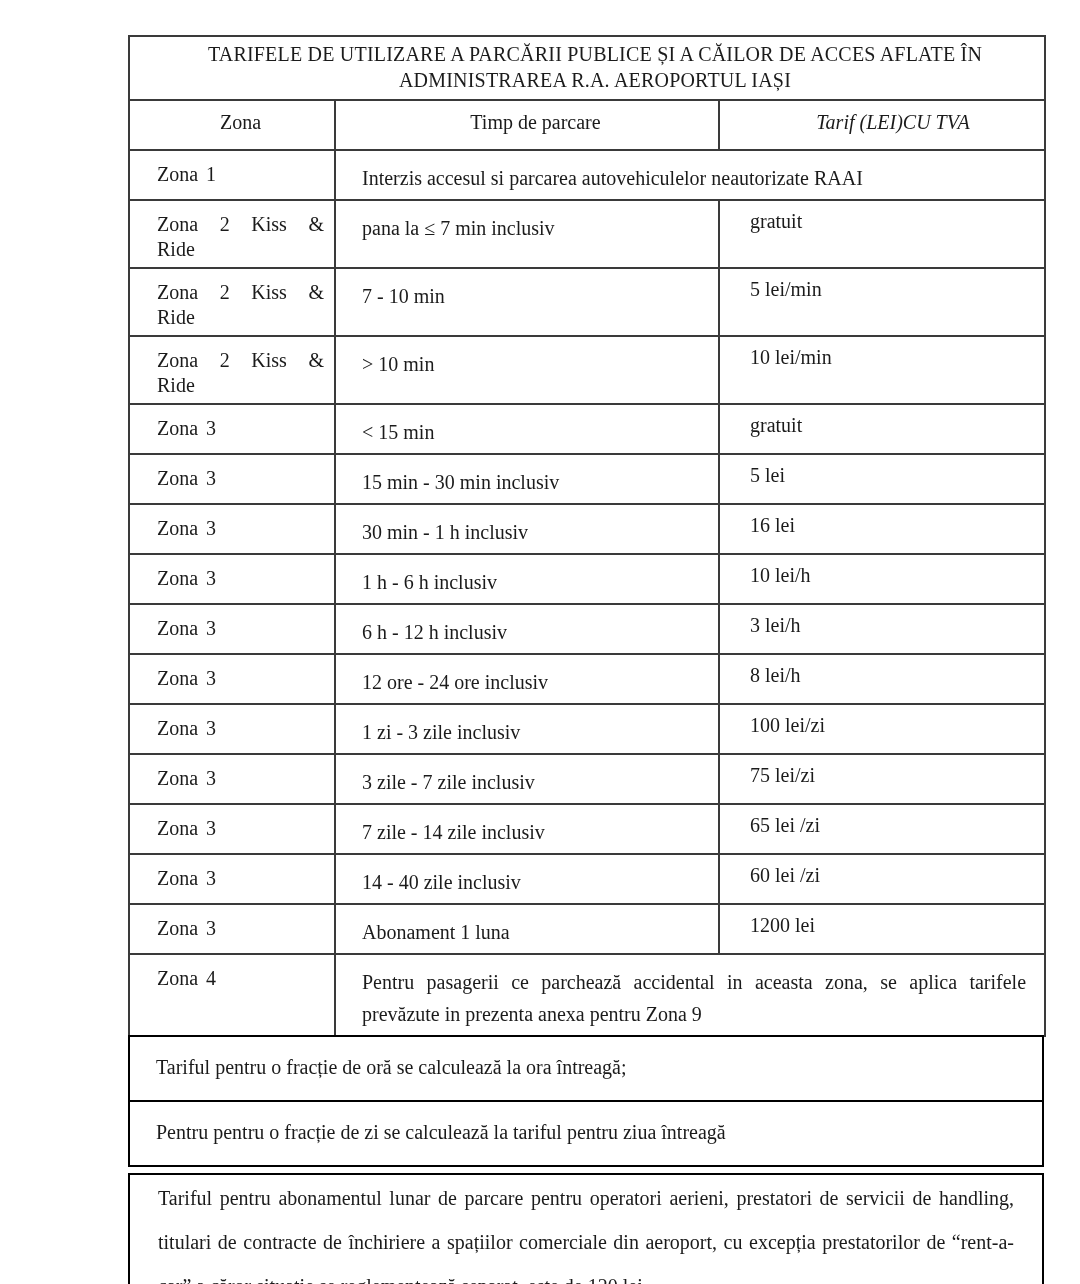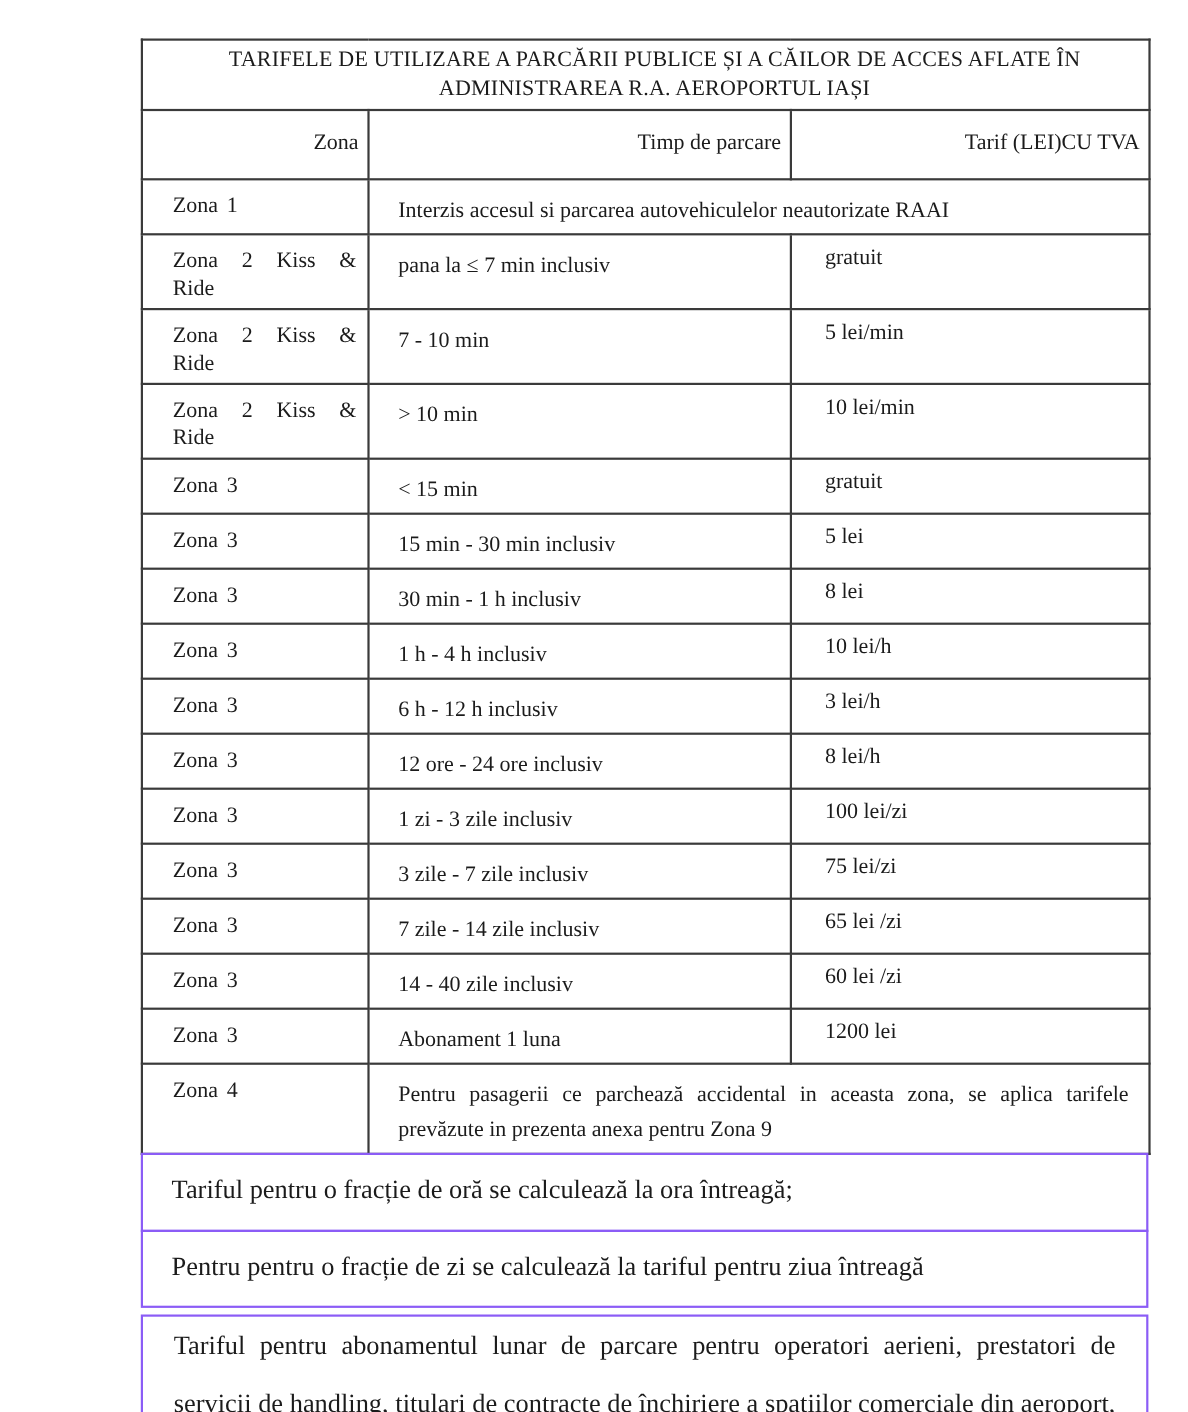--- a/index.html
+++ b/index.html
@@ -37,26 +37,26 @@
   }
   td.title-cell {
     text-align: center;
     font-size: 22px;
     line-height: 1.32;
     padding: 4px 8px 5px 24px;
     height: 60px;
     letter-spacing: 0.2px;
   }
   th {
-    text-align: right;
-    height: 63px;
+    text-align: center;
+    height: 50px;
     vertical-align: middle;
     padding: 0 8px 4px 25px;
   }
-  th.h-tarif { padding-left: 30px; }
+  th.h-tarif { padding-left: 30px; font-style: italic; }
   td.zona {
     padding: 11px 10px 5px 27px;
     vertical-align: top;
     height: 48px;
     line-height: 1.25;
     text-align: justify;
     word-spacing: 3px;
   }
   td.timp {
     padding: 11px 18px 5px 26px;
@@ -65,23 +65,23 @@
     margin-top: 30px;
   }
   td.timp.span2 {
     text-align: justify;
   }
   td.tarif {
     padding: 9px 26px 5px 30px;
     vertical-align: top;
   }
   .note {
-    border: 2px solid #8b5cf6;
+    border: 2px solid #000000;
     margin-top: -2px;
-    font-size: 24px;
+    font-size: 20px;
     padding: 18px 20px 21px 26px;
     line-height: 1.2;
   }
   .note--tall {
     margin-top: 6px;
     padding: 1px 28px 1px 28px;
     line-height: 2.2;
     text-align: justify;
   }
 </style>
@@ -131,25 +131,25 @@
       <td class="tarif">gratuit</td>
     </tr>
         <tr>
       <td class="zona">Zona 3</td>
       <td class="timp">15 min - 30 min inclusiv</td>
       <td class="tarif">5 lei</td>
     </tr>
         <tr>
       <td class="zona">Zona 3</td>
       <td class="timp">30 min - 1 h inclusiv</td>
-      <td class="tarif">8 lei</td>
+      <td class="tarif">16 lei</td>
     </tr>
         <tr>
       <td class="zona">Zona 3</td>
-      <td class="timp">1 h - 4 h inclusiv</td>
+      <td class="timp">1 h - 6 h inclusiv</td>
       <td class="tarif">10 lei/h</td>
     </tr>
         <tr>
       <td class="zona">Zona 3</td>
       <td class="timp">6 h - 12 h inclusiv</td>
       <td class="tarif">3 lei/h</td>
     </tr>
         <tr>
       <td class="zona">Zona 3</td>
       <td class="timp">12 ore  - 24 ore inclusiv</td>

